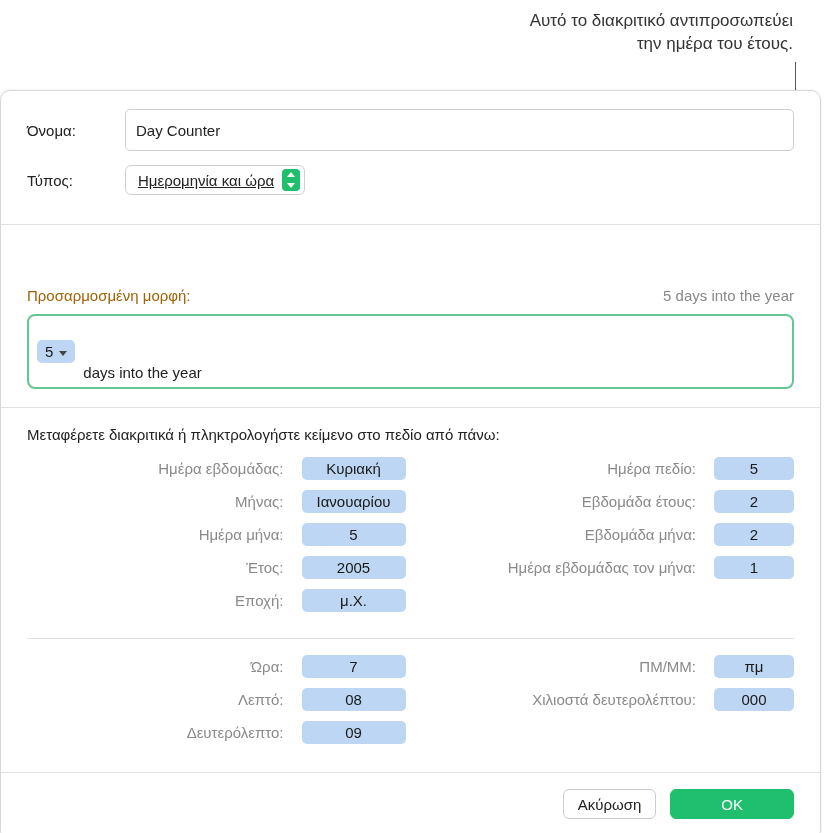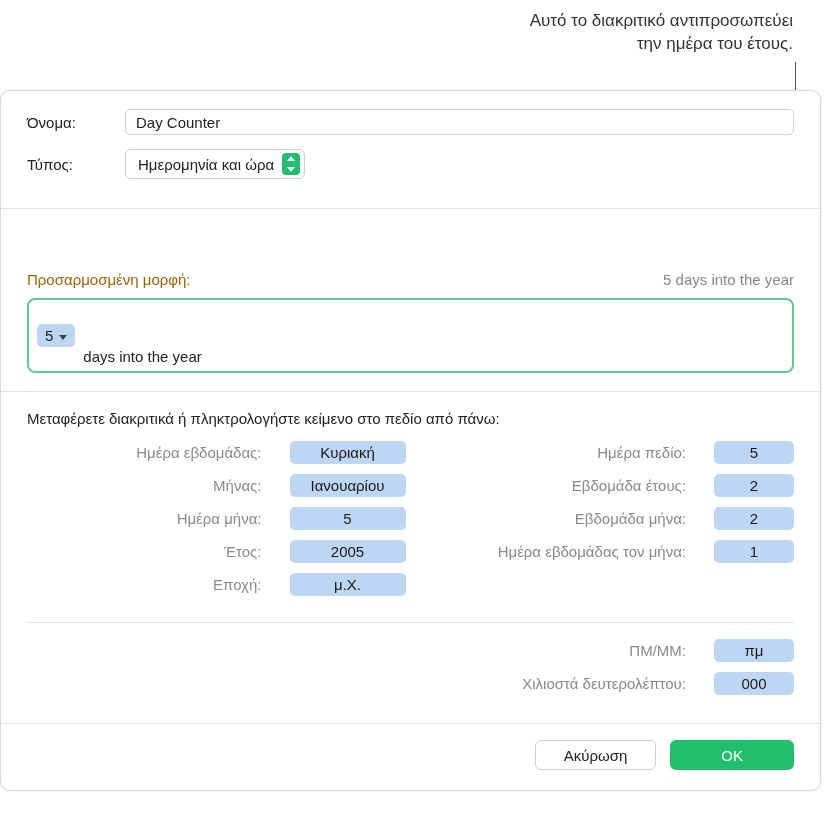--- a/index.html
+++ b/index.html
@@ -65,36 +65,37 @@
     text-align: left;
     font-size: 15px;
     color: #222;
     margin-right: 10px;
   }
   .text-input {
     flex: 1;
     height: 14px;
     border: 1px solid #d0d0d0;
     border-radius: 5px;
-    padding: 12px 10px;
+    padding: 20px 10px;
     font-size: 15px;
     background: #fff;
     color: #222;
   }
   .select-wrap {
     position: relative;
     display: inline-flex;
     align-items: center;
     height: 30px;
     border: 1px solid #d0d0d0;
     border-radius: 6px;
     padding: 0 30px 0 12px;
     font-size: 15px;
     background: #fff;
     color: #222;
+    text-decoration: underline;
   }
   .stepper {
     position: absolute;
     right: 4px;
     top: 3px;
     display: flex;
     flex-direction: column;
     gap: 0;
     border-radius: 4px;
     overflow: hidden;
@@ -156,43 +157,43 @@
   .token-row {
     display: flex;
     align-items: center;
     margin-bottom: 10px;
   }
   .token-label {
     flex: 1;
     text-align: right;
     color: #8a8a8a;
     font-size: 15px;
-    padding-right: 28px;
+    padding-right: 18px;
   }
   .token-chip {
     background: #bcd6f3;
     border-radius: 5px;
     padding: 3px 0;
     font-size: 15px;
     color: #1a1a1a;
     text-align: center;
-    width: 116px;
+    width: 104px;
   }
   .token-col.right .token-chip { width: 80px; }
   .token-col.right .token-label { flex: 1.6; }
   .footer {
     display: flex;
     justify-content: flex-end;
     gap: 14px;
     padding: 16px 26px 20px;
   }
   .btn {
     height: 30px;
     border-radius: 6px;
-    padding: 0 28px;
+    padding: 0 14px;
     font-size: 15px;
     border: 1px solid #ccc;
     background: #fff;
     color: #222;
     cursor: pointer;
     display: inline-flex;
     align-items: center;
     justify-content: center;
   }
   .btn.primary {
@@ -303,20 +304,34 @@
         <div class="token-row">
             <div class="token-label">Ημέρα εβδομάδας τον μήνα:</div>
             <div class="token-chip">1</div>
           </div>
       </div>
     </div>
 
     <div class="sep-light"></div>
 
     <div class="token-grid" style="margin-top:16px;">
+      <div class="token-col">
+        <div class="token-row">
+            <div class="token-label">Ώρα:</div>
+            <div class="token-chip">7</div>
+          </div>
+        <div class="token-row">
+            <div class="token-label">Λεπτό:</div>
+            <div class="token-chip">08</div>
+          </div>
+        <div class="token-row">
+            <div class="token-label">Δευτερόλεπτο:</div>
+            <div class="token-chip">09</div>
+          </div>
+      </div>
       <div class="token-col right">
         <div class="token-row">
             <div class="token-label">ΠΜ/ΜΜ:</div>
             <div class="token-chip">πμ</div>
           </div>
         <div class="token-row">
             <div class="token-label">Χιλιοστά δευτερολέπτου:</div>
             <div class="token-chip">000</div>
           </div>
       </div>

